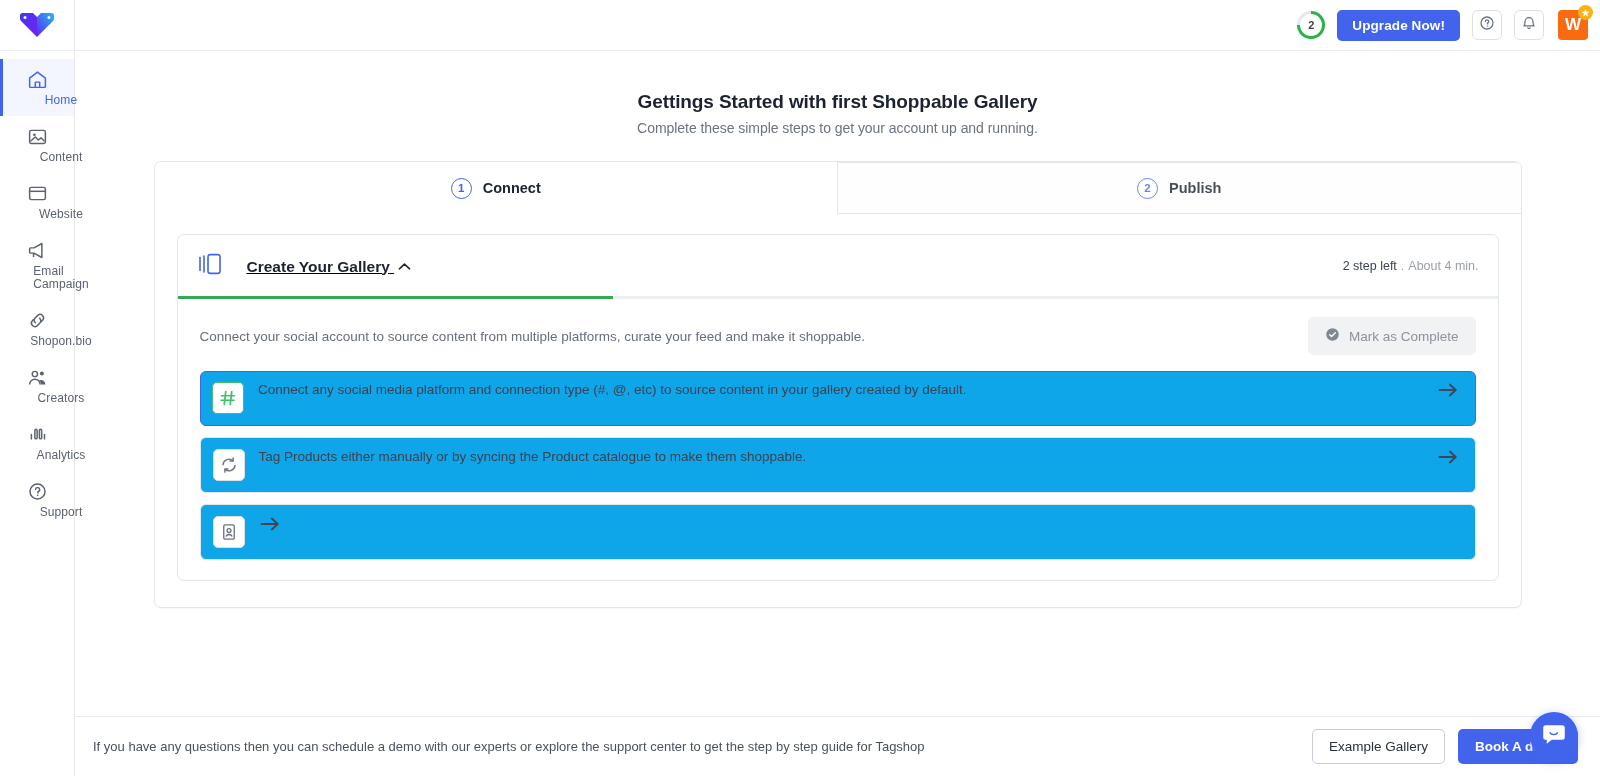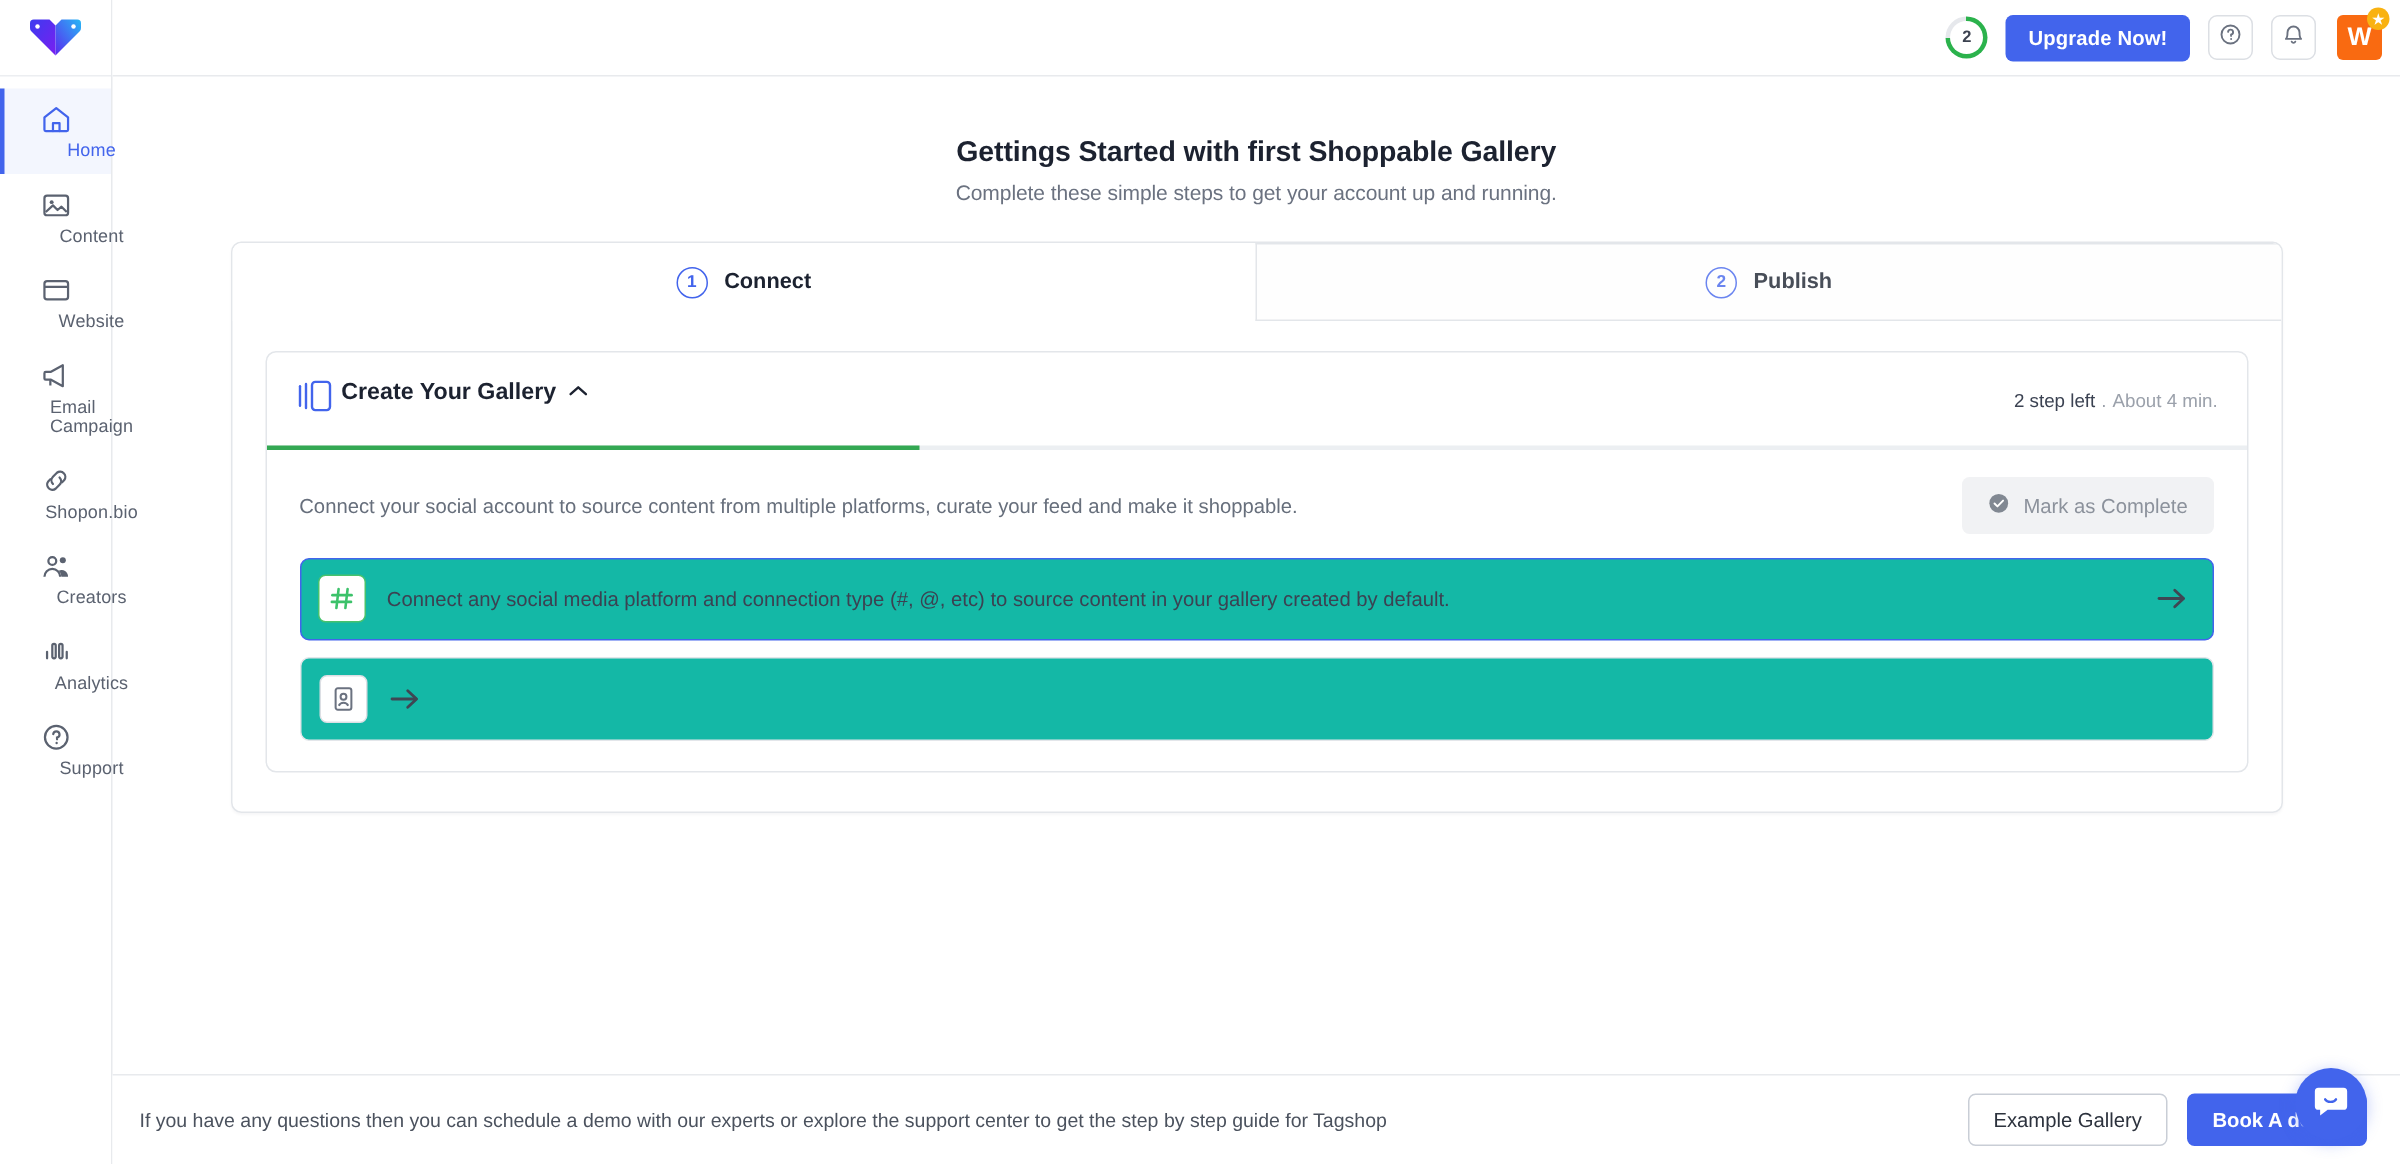--- a/index.html
+++ b/index.html
@@ -150,21 +150,21 @@
 
   .section {
     border: 1px solid #e3e6ea; border-radius: 7px; overflow: hidden;
     background: #fff;
   }
   .section-head {
     display: flex; align-items: center; justify-content: space-between;
     padding: 17px 19px 16px 19px;
     position: relative;
   }
-  .section-head-left { display: flex; align-items: flex-start; gap: 5px; }
+  .section-head-left { display: flex; align-items: center; gap: 24px; text-decoration: underline; }
   .section-title {
     font-size: 15.5px; font-weight: 700; color: #1c2230;
   }
   .chev { display: inline-block; margin-left: 4px; vertical-align: 1px; }
   .section-head-right { font-size: 12.5px; display: flex; align-items: center; gap: 4px; }
   .steps-left { color: #3b4252; font-weight: 400; }
   .sep-dot { color: #9aa0aa; }
   .about-min { color: #9ba1ab; }
 
   .progress-track { height: 3px; background: #eceff2; width: 100%; }
@@ -177,24 +177,24 @@
   }
   .desc-text { font-size: 13.5px; color: #676f7c; }
   .mark-complete {
     display: flex; align-items: center; gap: 9px;
     background: #f1f2f4; border: none; border-radius: 5px;
     padding: 10px 17px; cursor: pointer;
     font-size: 13.5px; color: #8c929c; font-family: inherit;
   }
 
   .step-row {
-    display: flex; align-items: center;
+    display: flex; align-items: flex-start;
     border: 1px solid #e3e6ea; border-radius: 6px;
     padding: 11px 16px 11px 12px;
-    margin-bottom: 11px; cursor: pointer; background: #14b8a6;
+    margin-bottom: 11px; cursor: pointer; background: #0ea5e9;
     gap: 14px;
   }
   .step-row.highlight { border: 1.6px solid #4264ec; padding: 10.4px 15.4px 10.4px 11.4px; }
   .step-row:last-child { margin-bottom: 0; }
   .step-icon {
     width: 32px; height: 32px; flex: 0 0 32px;
     border: 1px solid #dcdfe4; border-radius: 5px;
     display: flex; align-items: center; justify-content: center;
     background: #fff;
   }
@@ -453,20 +453,37 @@
                 </span>
                 <span class="step-text">Connect any social media platform and connection type (#, @, etc) to source content in your gallery created by default.</span>
                 <span class="step-arrow">
                   <svg width="20" height="16" viewBox="0 0 22 16" fill="none" stroke="#3f4653" stroke-width="2.1" stroke-linecap="round" stroke-linejoin="round">
                     <path d="M1.5 8 H19"></path>
                       <path d="M13 2 L19.5 8 L13 14"></path>
                   </svg>
                 </span>
               </div>
 
+              <div class="step-row">
+                <span class="step-icon">
+                  <svg width="18" height="18" viewBox="0 0 24 24" fill="none" stroke="#6b7280" stroke-width="1.9" stroke-linecap="round" stroke-linejoin="round">
+                    <path d="M4 11.5 a8 8 0 0 1 13.2-5.3"></path>
+                    <path d="M17.5 2.5 V6.6 H13.4"></path>
+                    <path d="M20 12.5 a8 8 0 0 1-13.2 5.3"></path>
+                    <path d="M6.5 21.5 V17.4 H10.6"></path>
+                  </svg>
+                </span>
+                <span class="step-text">Tag Products either manually or by syncing the Product catalogue to make them shoppable.</span>
+                <span class="step-arrow">
+                  <svg width="20" height="16" viewBox="0 0 22 16" fill="none" stroke="#3f4653" stroke-width="2.1" stroke-linecap="round" stroke-linejoin="round">
+                    <path d="M1.5 8 H19"></path>
+                      <path d="M13 2 L19.5 8 L13 14"></path>
+                  </svg>
+                </span>
+              </div>
 
               <div class="step-row">
                 <span class="step-icon">
                   <svg width="18" height="18" viewBox="0 0 24 24" fill="none" stroke="#6b7280" stroke-width="1.8" stroke-linejoin="round">
                     <rect x="5" y="2.5" width="14" height="19" rx="2"></rect>
                     <circle cx="12" cy="10" r="2.6"></circle>
                     <path d="M7.8 18 a4.6 4.6 0 0 1 8.4 0"></path>
                   </svg>
                 </span>
                 <span class="step-arrow">

